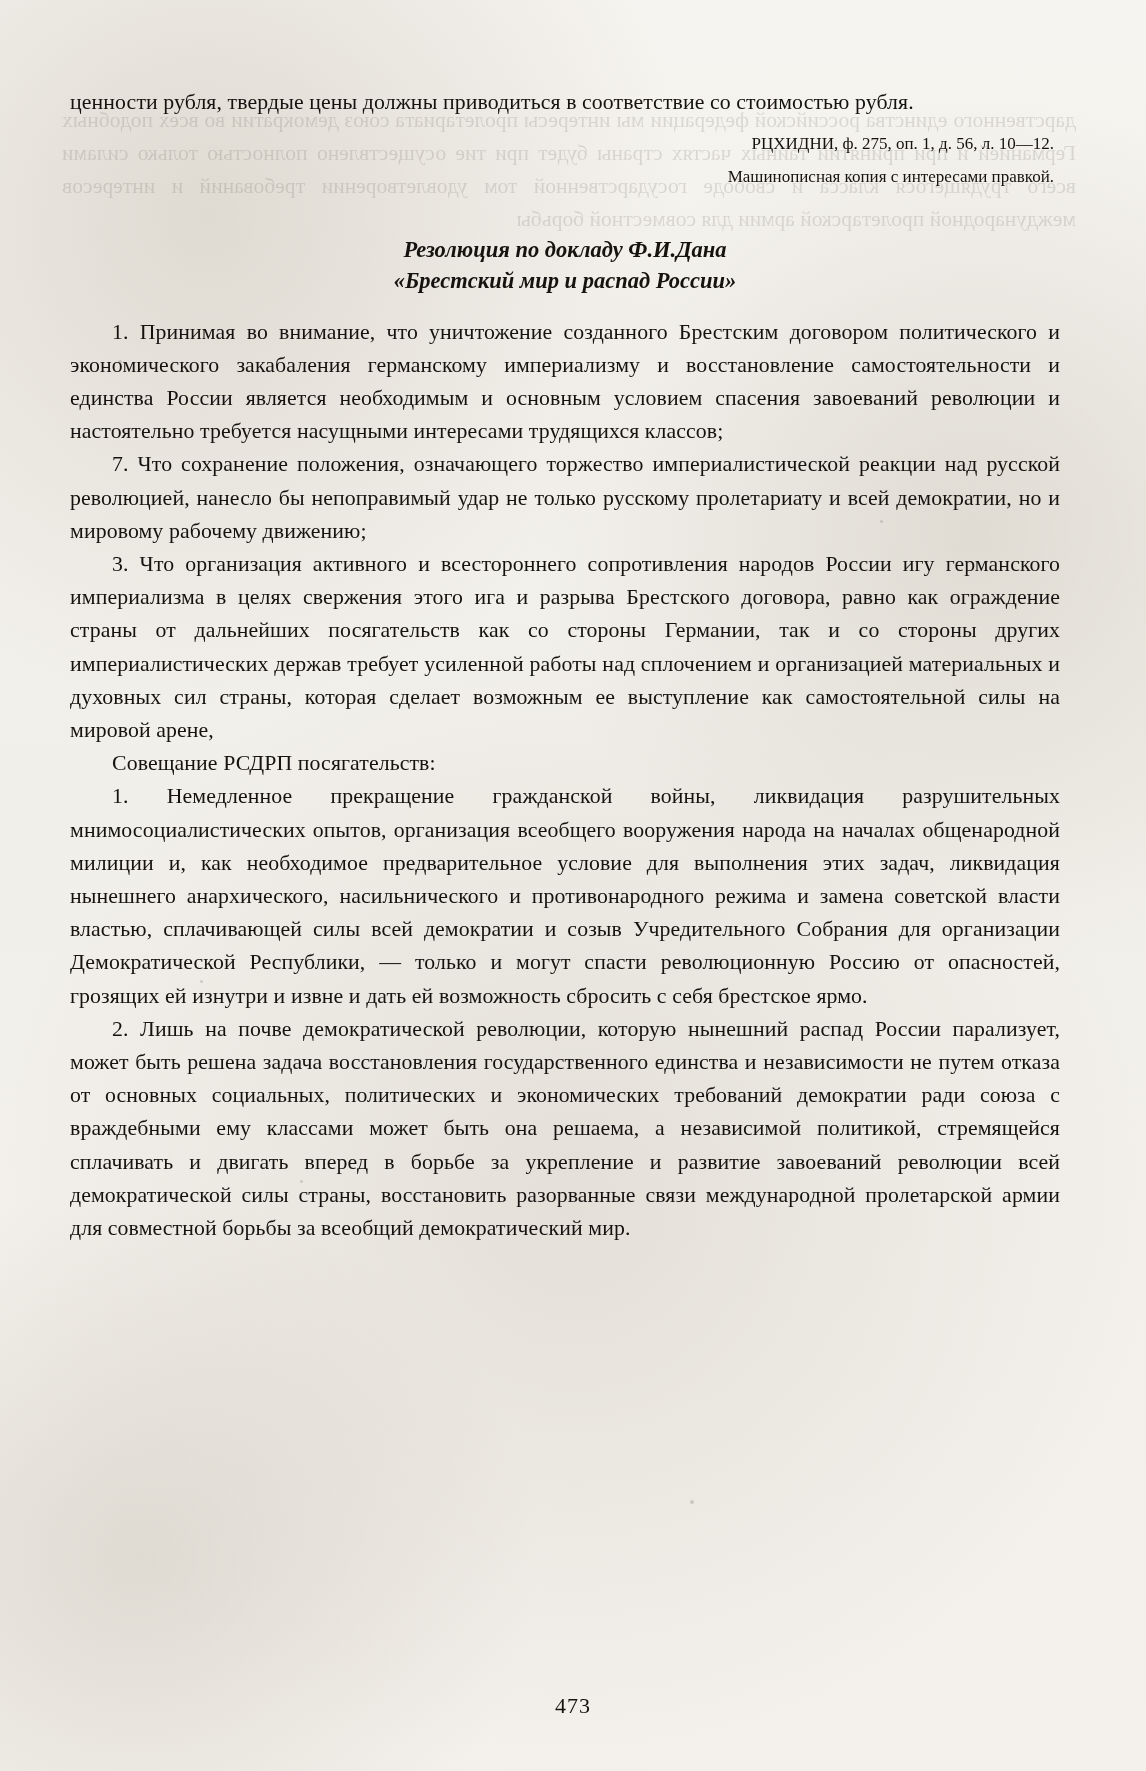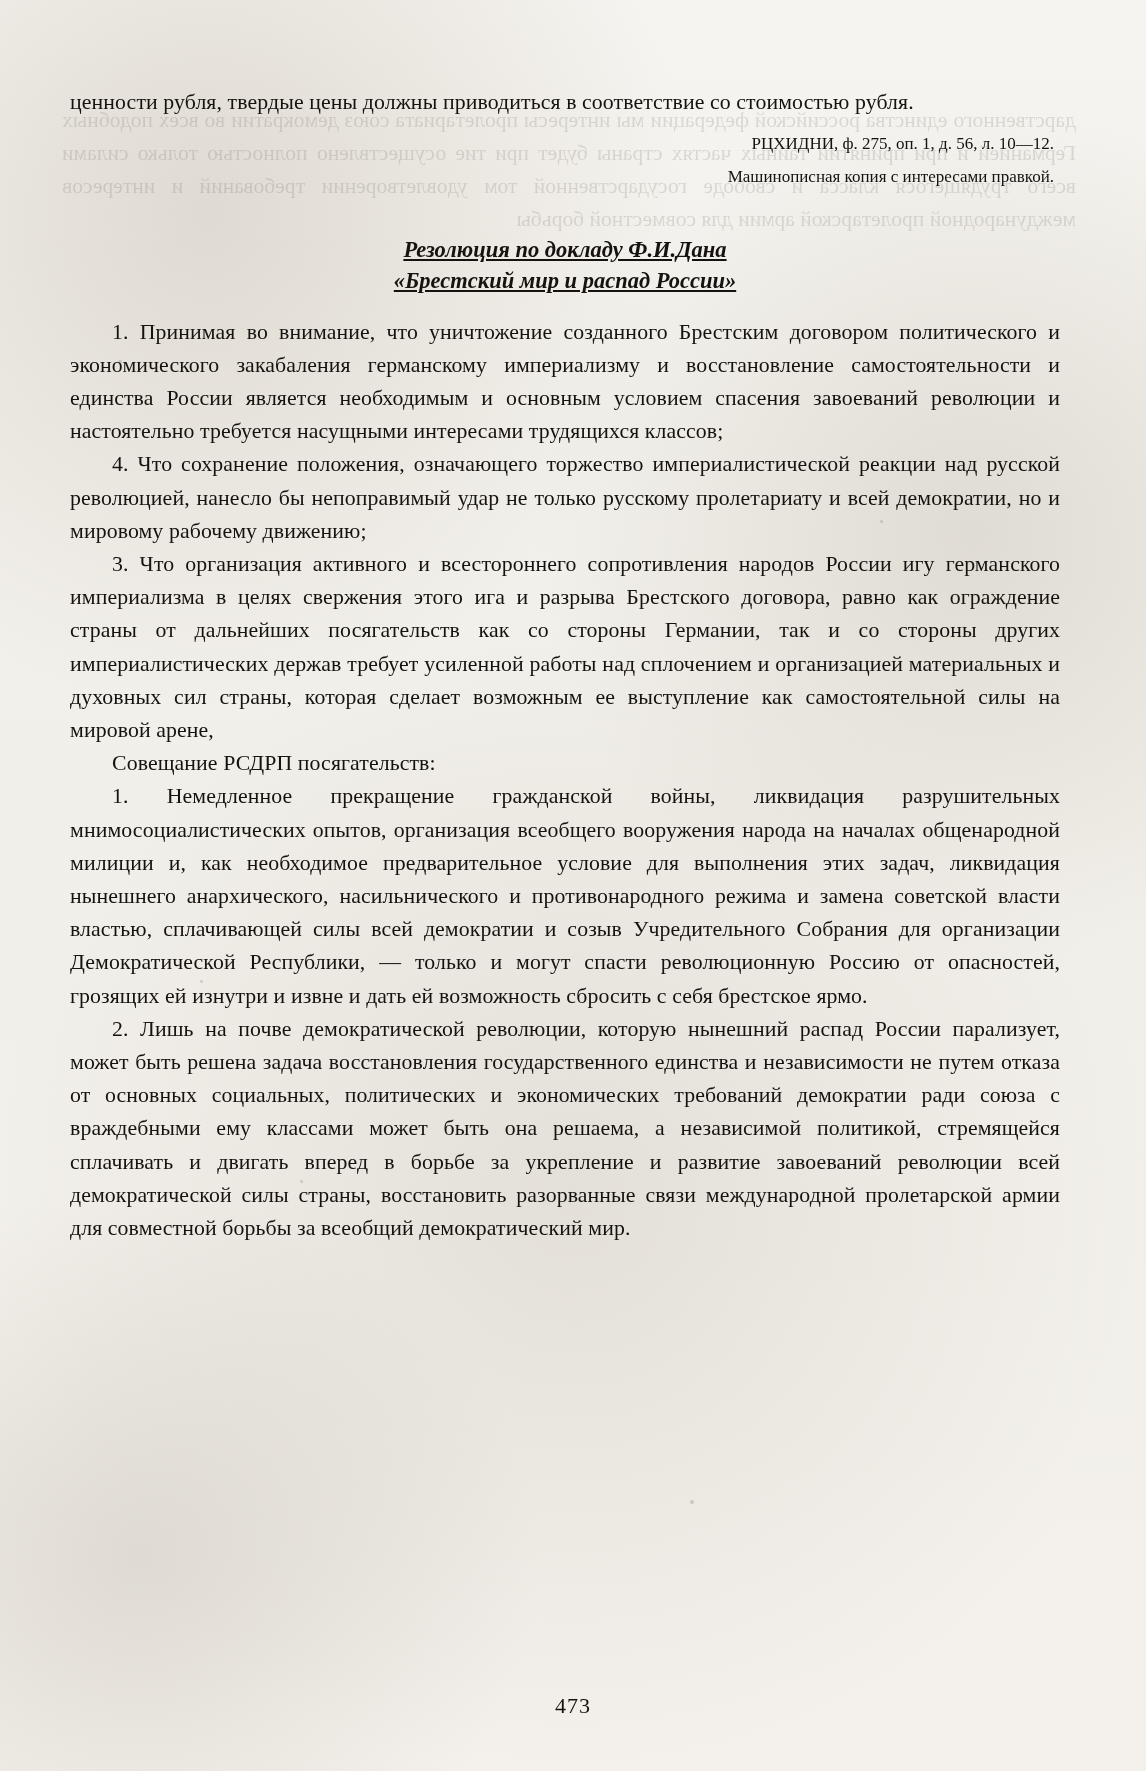--- a/index.html
+++ b/index.html
@@ -74,21 +74,20 @@
     padding-right: 6px;
   }
   .heading {
     margin-top: 40px;
     margin-bottom: 20px;
     text-align: center;
     font-style: italic;
     font-weight: bold;
     font-size: 22.5px;
     line-height: 31px;
-    text-decoration: underline;
   }
   .heading .line2 {
     display: block;
   }
   .folio {
     position: absolute;
     left: 0;
     right: 0;
     bottom: 52px;
     text-align: center;
@@ -128,21 +127,21 @@
       <div>Машинописная копия с интересами правкой.</div>
     </div>
 
     <div class="heading">
       <span>Резолюция по докладу Ф.И.Дана</span>
       <span class="line2">«Брестский мир и распад России»</span>
     </div>
 
     <div class="body-text">
       <p class="indent">1. Принимая во внимание, что уничтожение созданного Брестским договором политического и экономического закабаления германскому империализму и восстановление самостоятельности и единства России является необходимым и основным условием спасения завоеваний революции и настоятельно требуется насущными интересами трудящихся классов;</p>
-      <p class="indent">4. Что сохранение положения, означающего торжество империалистической реакции над русской революцией, нанесло бы непоправимый удар не только русскому пролетариату и всей демократии, но и мировому рабочему движению;</p>
+      <p class="indent">7. Что сохранение положения, означающего торжество империалистической реакции над русской революцией, нанесло бы непоправимый удар не только русскому пролетариату и всей демократии, но и мировому рабочему движению;</p>
       <p class="indent">3. Что организация активного и всестороннего сопротивления народов России игу германского империализма в целях свержения этого ига и разрыва Брестского договора, равно как ограждение страны от дальнейших посягательств как со стороны Германии, так и со стороны других империалистических держав требует усиленной работы над сплочением и организацией материальных и духовных сил страны, которая сделает возможным ее выступление как самостоятельной силы на мировой арене,</p>
       <p class="indent">Совещание РСДРП посягательств:</p>
       <p class="indent">1. Немедленное прекращение гражданской войны, ликвидация разрушительных мнимосоциалистических опытов, организация всеобщего вооружения народа на началах общенародной милиции и, как необходимое предварительное условие для выполнения этих задач, ликвидация нынешнего анархического, насильнического и противонародного режима и замена советской власти властью, сплачивающей силы всей демократии и созыв Учредительного Собрания для организации Демократической Республики, — только и могут спасти революционную Россию от опасностей, грозящих ей изнутри и извне и дать ей возможность сбросить с себя брестское ярмо.</p>
       <p class="indent">2. Лишь на почве демократической революции, которую нынешний распад России парализует, может быть решена задача восстановления государственного единства и независимости не путем отказа от основных социальных, политических и экономических требований демократии ради союза с враждебными ему классами может быть она решаема, а независимой политикой, стремящейся сплачивать и двигать вперед в борьбе за укрепление и развитие завоеваний революции всей демократической силы страны, восстановить разорванные связи международной пролетарской армии для совместной борьбы за всеобщий демократический мир.</p>
     </div>
 
   </div>
 
   <div class="folio">473</div>
 

